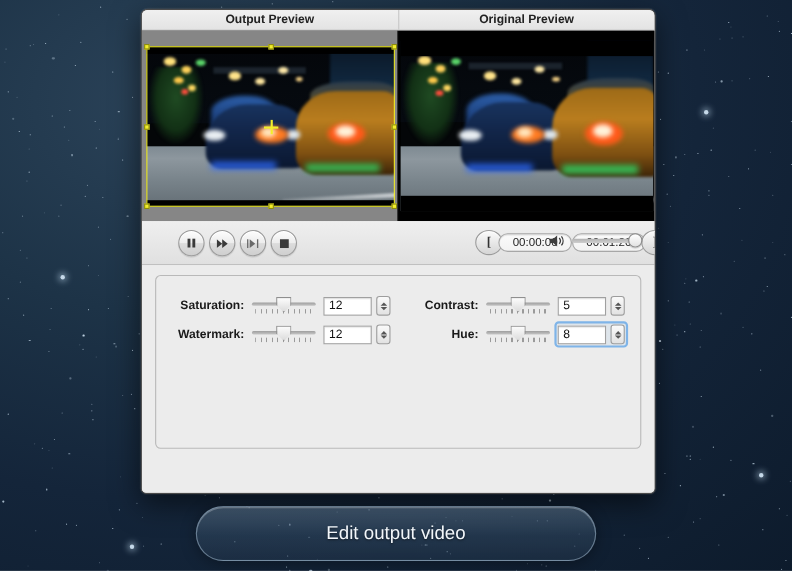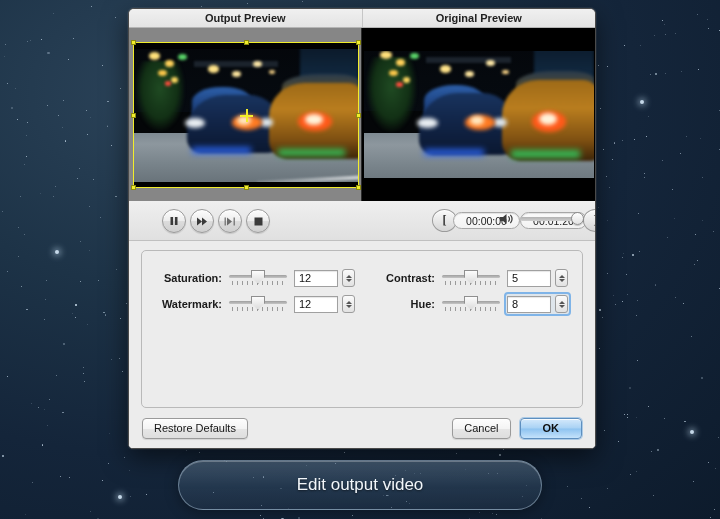--- a/index.html
+++ b/index.html
@@ -965,25 +965,18 @@
                 <i class="dn"></i>
               </div>
           </div>
         </div>
 
       </div>
 
     </div>
 
 
-    <div class="footer">
-      <div class="btn">Restore Defaults</div>
-      <div class="spacer"></div>
-      <div class="btn">Cancel</div>
-      <div class="gap"></div>
-      <div class="btn primary" style="padding-left:22px;padding-right:22px;">OK</div>
-    </div>
   </div>
 </div>
 
 <div id="pill">
   <span>Edit output video</span>
 </div>
 
 </body></html>

